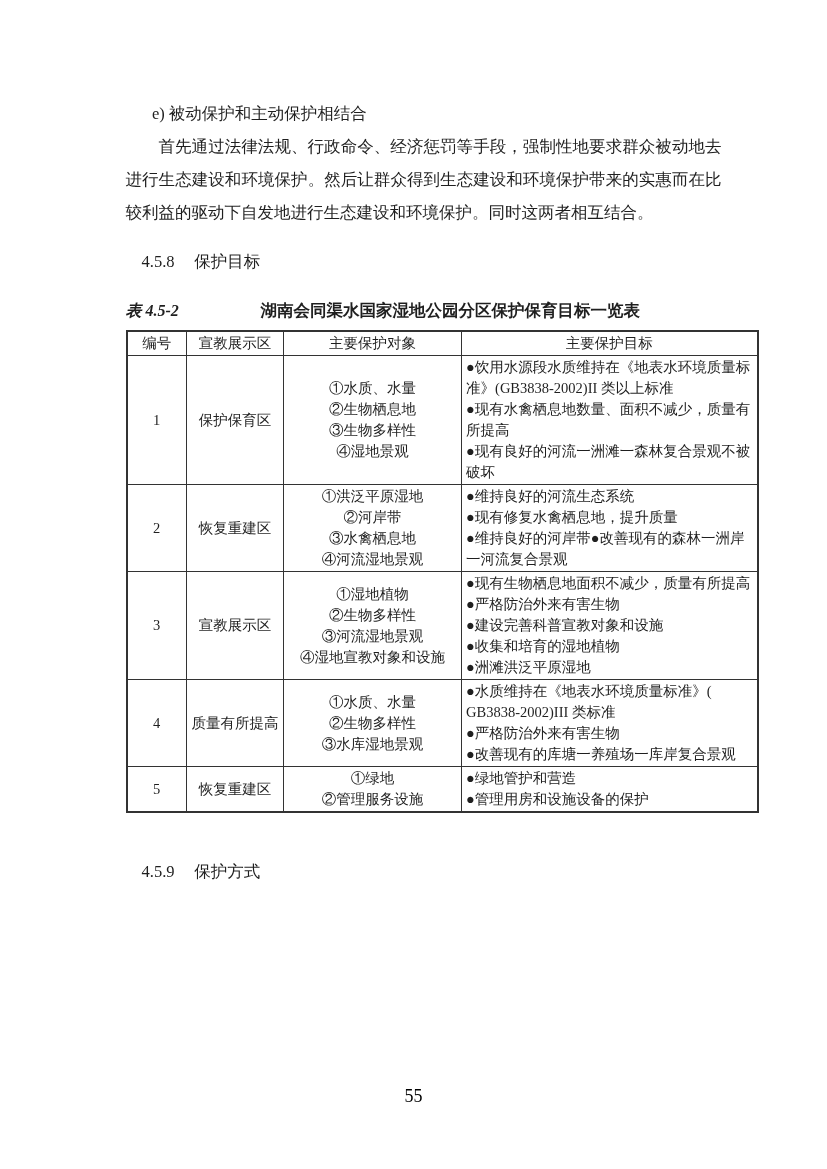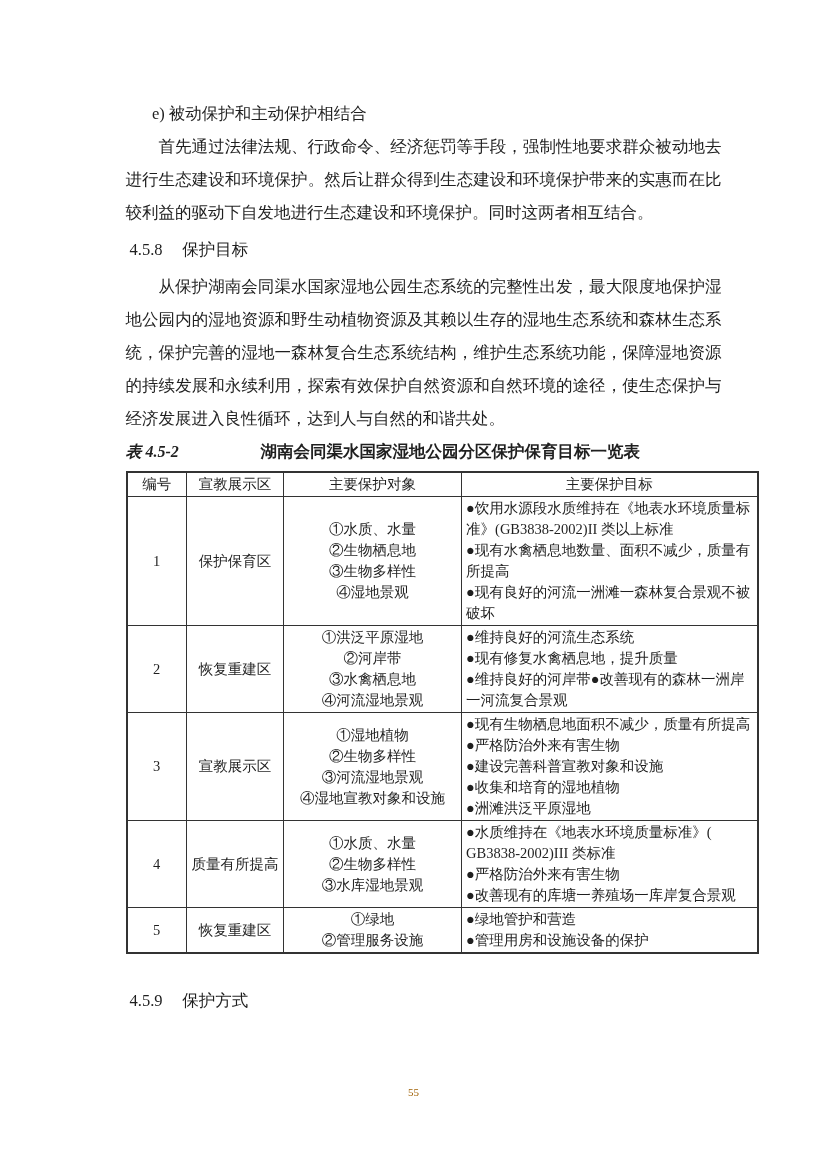--- a/index.html
+++ b/index.html
@@ -24,21 +24,21 @@
   .indent { text-indent: 2em; }
   .item-line {
     font-size: 16.5px;
     line-height: 33px;
     margin: 0;
     text-indent: 1.6em;
   }
   .section-heading {
     font-size: 16.5px;
     line-height: 33px;
-    margin: 4px;
+    margin: 16px;
     font-weight: normal;
   }
   .section-heading .num { margin-right: 1.2em; }
   .table-caption {
     display: flex;
     align-items: center;
     line-height: 33px;
     margin: 0;
   }
   .table-caption .cap-label {
@@ -78,36 +78,35 @@
   td.cell-objects, th.h-obj { text-align: center; }
   th.h-goal { text-align: center; }
   td.cell-goals { text-align: left; padding-left: 5px; padding-right: 3px; }
   .obj-line  { text-align: center; }
   .goal-line { text-align: left; }
   .page-number {
     position: absolute;
     left: 0; right: 0;
     top: 1086px;
     text-align: center;
-    font-size: 11px;
-    color: #a16207;
+    font-size: 18px;
+    color: #000000;
   }
 </style>
 </head>
 <body>
 
 <div class="page">
 
   <p class="item-line">e) 被动保护和主动保护相结合</p>
 
   <p class="bodytext indent">首先通过法律法规、行政命令、经济惩罚等手段，强制性地要求群众被动地去进行生态建设和环境保护。然后让群众得到生态建设和环境保护带来的实惠而在比较利益的驱动下自发地进行生态建设和环境保护。同时这两者相互结合。</p>
 
   <h3 class="section-heading"><span class="num">4.5.8</span><span>保护目标</span></h3>
 
-  <p class="bodytext indent">从保护湖南会同渠水国家湿地公园生态系统的完整性出发，最大限度地保护湿地公园内的湿地资源和野生动植物资源及其赖以生存的湿地生态系统和森林生态系统，保护完善的湿地一森林复合生态系统结构，维护生态系统功能，保障湿地资源的持续发展和永续利用，探索有效保护自然资源和自然环境的途径，使生态保护与经济发展进入良性循环，达到人与自然的和谐共处。</p>
 
   <div class="table-caption">
     <span class="cap-label">表 4.5-2</span>
     <span class="cap-title">湖南会同渠水国家湿地公园分区保护保育目标一览表</span>
   </div>
 
   <table class="zone-table">
     <colgroup>
       <col class="c-num">
         <col class="c-zone">

